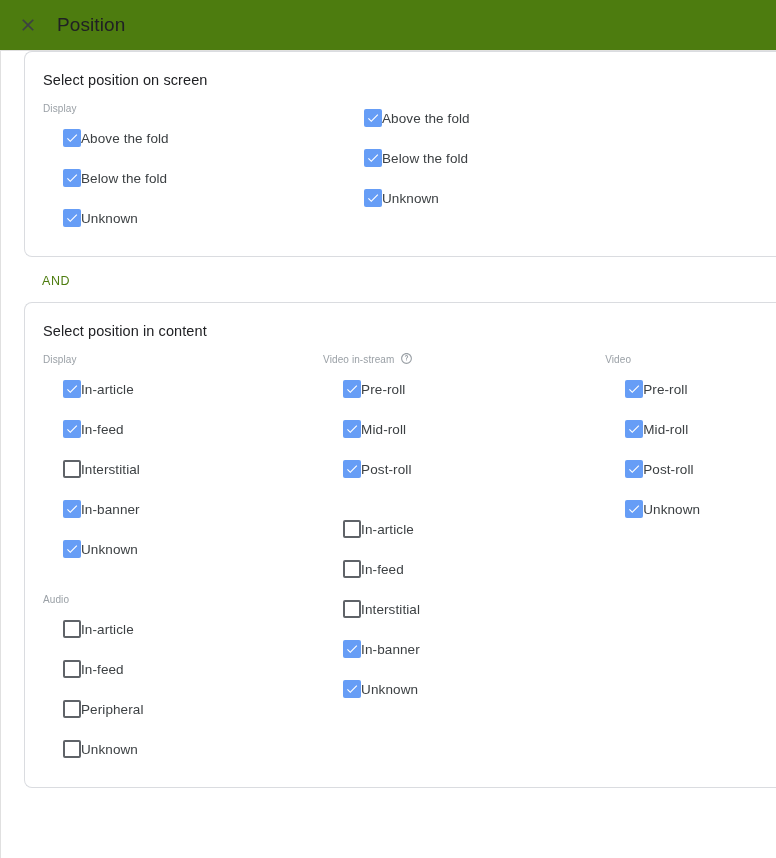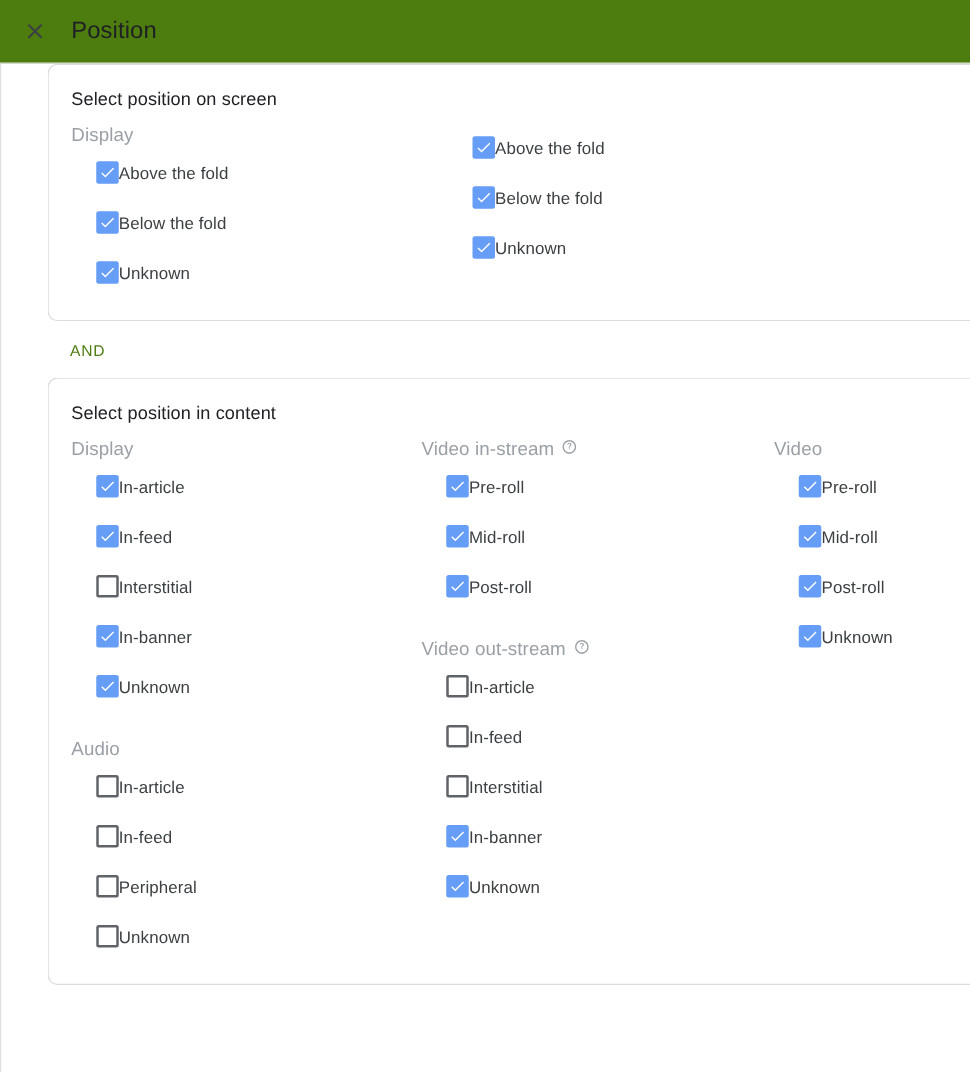--- a/index.html
+++ b/index.html
@@ -43,21 +43,21 @@
     font-weight: 400;
     white-space: nowrap;
   }
 
   
   .content {
     position: relative;
     height: 807px;
     background: #ffffff;
     border-left: 1px solid #e0e0e0;
-    padding-left: 37px;
+    padding-left: 23px;
     overflow: hidden;
   }
 
   .card {
     position: relative;
     background: #ffffff;
     border: 1px solid #dadce0;
     border-right: none;
     border-radius: 8px 0 0 8px;
     width: 760px;
@@ -69,21 +69,21 @@
     letter-spacing: .1px;
   }
 
   .columns {
     display: flex;
     padding: 10px 0 18px 18px;
   }
   .col-groups { display: flex; flex-direction: column; }
 
   .group-label {
-    font-size: 15px;
+    font-size: 10px;
     color: #9aa0a6;
     letter-spacing: .1px;
     display: flex;
     align-items: center;
     gap: 6px;
     height: 20px;
   }
   .group-spacer { height: 20px; }
 
   .help-icon { display: block; flex: none; }
@@ -295,26 +295,20 @@
             </div>
             <div class="cb-row">
               <span class="cb on">
                 <svg width="14" height="14" viewBox="0 0 24 24">
                   <path d="M9 16.17L4.83 12l-1.42 1.41L9 19 21 7l-1.41-1.41z" fill="#ffffff"></path>
                 </svg>
               </span>
               <span class="cb-label">Post-roll</span>
             </div>
             <div class="group-spacer"></div>
-            <div class="group-label">
-              <span>Video out-stream</span>
-              <span class="help-icon"><svg width="13" height="13" viewBox="0 0 24 24">
-                  <path fill="#9aa0a6" d="M12 2C6.48 2 2 6.48 2 12s4.48 10 10 10 10-4.48 10-10S17.52 2 12 2zm0 18c-4.41 0-8-3.59-8-8s3.59-8 8-8 8 3.59 8 8-3.59 8-8 8zm.75-4.5h-1.5V14h1.5v1.5zm1.3-5.08l-.67.69c-.54.54-.88 1-.88 2.14h-1.5v-.38c0-.83.34-1.58.88-2.13l.93-.94c.28-.27.44-.65.44-1.06 0-.83-.68-1.5-1.5-1.5s-1.5.67-1.5 1.5H9c0-1.66 1.34-3 3-3s3 1.34 3 3c0 .66-.27 1.26-.7 1.68z"></path>
-                </svg></span>
-            </div>
             <div class="cb-row">
               <span class="cb off"></span>
               <span class="cb-label">In-article</span>
             </div>
             <div class="cb-row">
               <span class="cb off"></span>
               <span class="cb-label">In-feed</span>
             </div>
             <div class="cb-row">
               <span class="cb off"></span>

